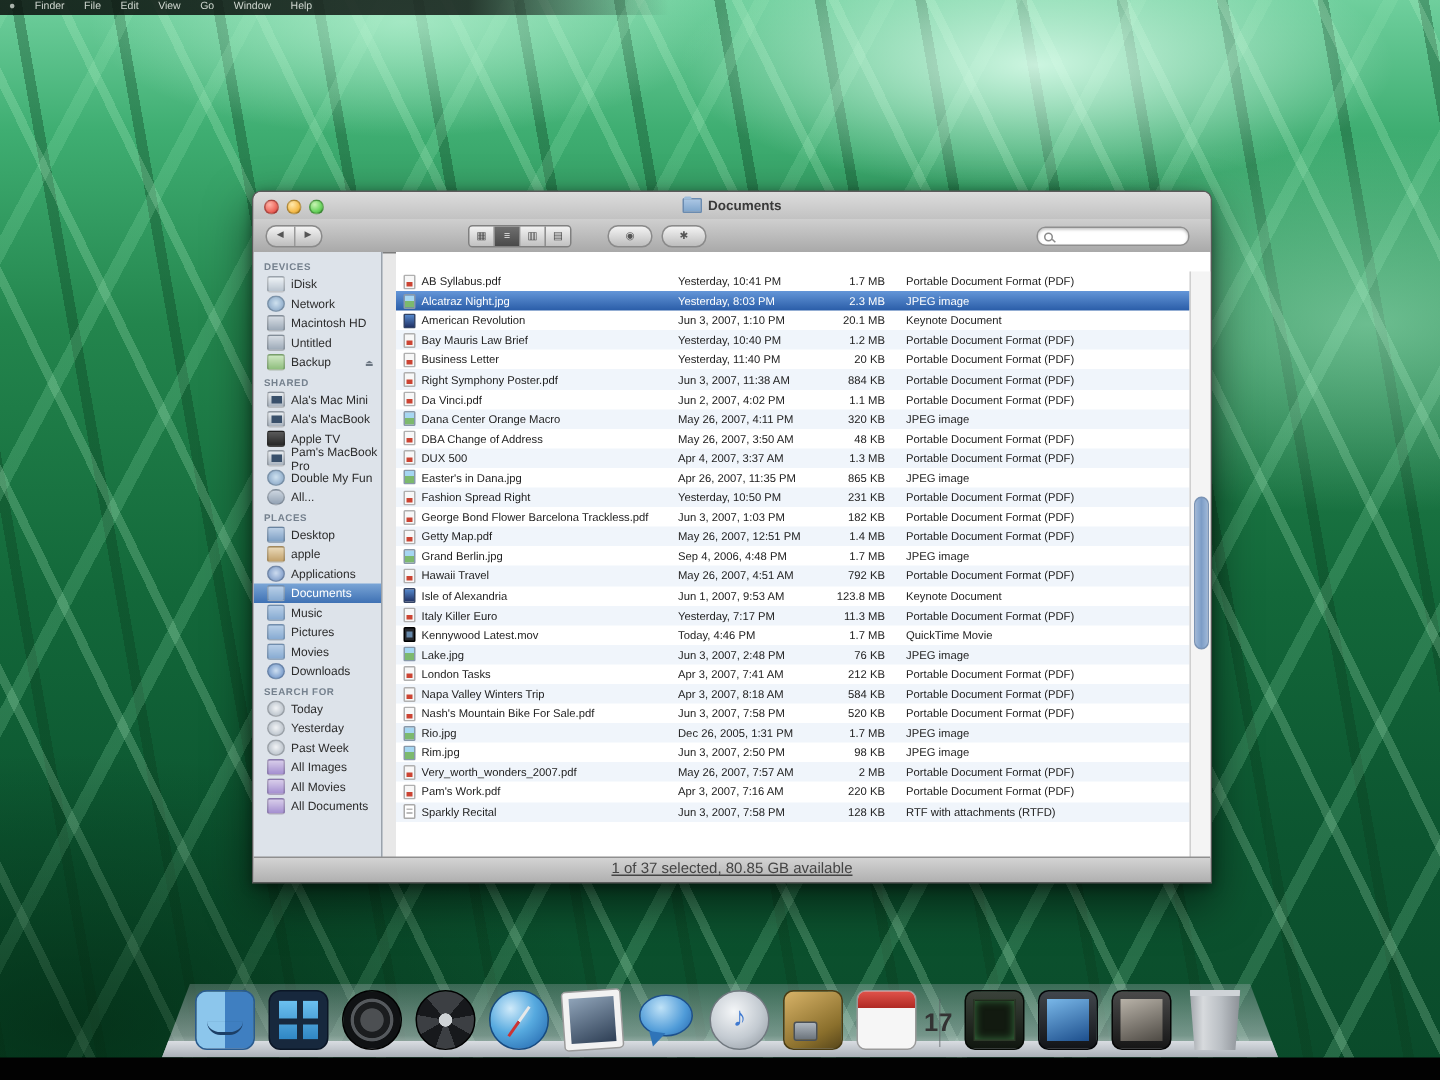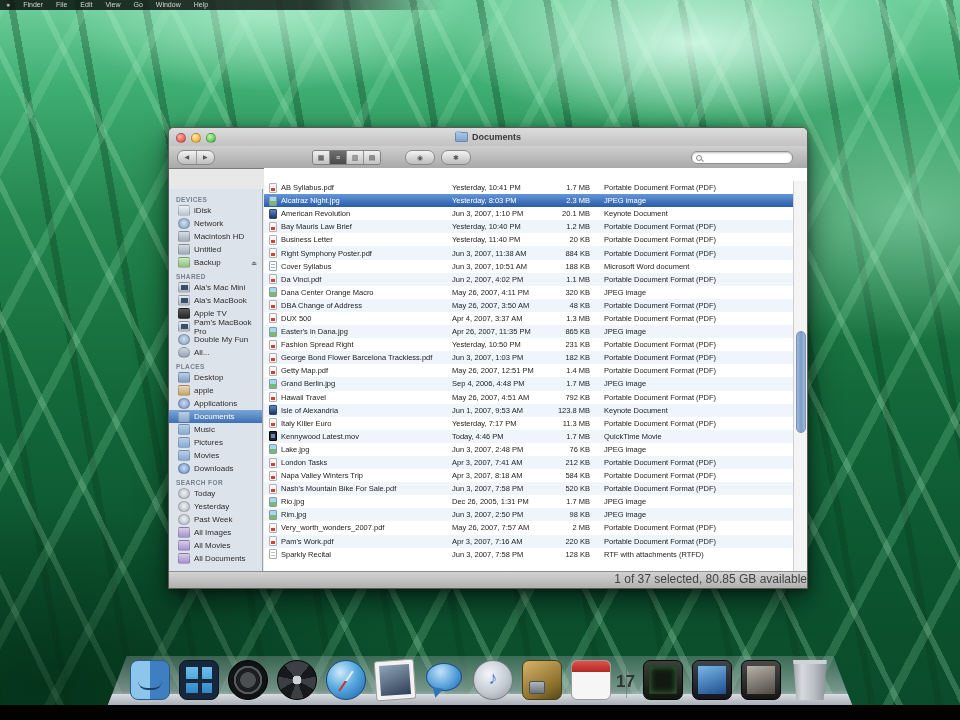--- a/index.html
+++ b/index.html
@@ -46,22 +46,22 @@
     font-size:7px;line-height:13px;text-align:center;color:#444;}
   .seg:last-child{border-right:none;}
   .seg.active{background:linear-gradient(#6f6f6f,#4a4a4a);color:#eee;}
   .pillbtn{position:absolute;top:4px;height:13px;border-radius:7px;background:linear-gradient(#f4f4f4,#bdbdbd);
     border:.5px solid #8a8a8a;font-size:7px;color:#555;text-align:center;line-height:13px;}
   .searchfield{position:absolute;right:14px;top:5px;width:100px;height:11px;border-radius:6px;background:#fff;
     border:.5px solid #8f8f8f;box-shadow:inset 0 1px 2px rgba(0,0,0,.25);}
   .searchfield::before{content:"";position:absolute;left:4px;top:2.5px;width:4px;height:4px;border:1px solid #8a8a8a;border-radius:50%;}
   .searchfield::after{content:"";position:absolute;left:9px;top:8px;width:3px;height:1px;background:#8a8a8a;transform:rotate(45deg);}
   
-  .sidebar{position:absolute;left:0;top:40px;bottom:16px;width:94px;background:#dde3ea;
-    border-right:1px solid #9aa2ab;overflow:hidden;font-size:8px;color:#2c2c2c;padding-top:3px;box-sizing:border-box;margin-top:21px;}
+  .sidebar{position:absolute;left:0;top:40px;bottom:16px;width:86px;background:#dde3ea;
+    border-right:1px solid #9aa2ab;overflow:hidden;font-size:8px;color:#2c2c2c;padding-top:3px;box-sizing:border-box;}
   .sbheader{font-size:6.5px;font-weight:bold;color:#75818e;letter-spacing:.4px;padding:4px 0 1px 7px;}
   .sbitem{display:flex;align-items:center;height:13px;padding-left:9px;position:relative;}
   .sbitem.selected{background:linear-gradient(#7aa5d6,#3e71b4);color:#fff;}
   .si{width:10px;height:9px;border-radius:2px;margin-right:4px;flex:none;border:.5px solid rgba(0,0,0,.18);}
   .si.idisk{background:linear-gradient(#eef2f6,#b9c4cf);}
   .si.network{background:radial-gradient(circle at 50% 45%,#cfe2f0,#7e9ec0);border-radius:50%;}
   .si.hd{background:linear-gradient(#d7dde4,#9daab8);}
   .si.backup{background:linear-gradient(#cfe8c2,#8fbe7e);}
   .si.computer{background:linear-gradient(#e8ecf0,#aab4bf);position:relative;}
   .si.computer::after{content:"";position:absolute;inset:1.5px 1.5px 2.5px 1.5px;background:#39506b;}
@@ -103,21 +103,21 @@
   .fi.keynote{background:linear-gradient(#5588cc,#223366);border:.5px solid #334466;}
   .fi.movie{background:#24262b;border:.5px solid #000;}
   .fi.movie::after{content:"";position:absolute;left:1px;right:1px;top:2px;bottom:2px;background:#6688aa;}
   .fi.rtfd{background:#fff;border:.5px solid #aaa;}
   .fi.rtfd::after{content:"";position:absolute;left:1px;right:1px;top:2px;bottom:2px;
     background:repeating-linear-gradient(#bbb 0 1px,transparent 1px 2.6px);}
   .vscroll{position:absolute;right:0;top:13px;bottom:0;width:13px;background:#f4f4f4;border-left:1px solid #cfcfcf;}
   .vthumb{position:absolute;left:1.5px;right:1.5px;top:150px;height:100px;border-radius:5px;
     background:linear-gradient(90deg,#9db7d8,#7d9dc6 50%,#9db7d8);border:.5px solid #7a93b4;}
   .statusbar{position:absolute;left:0;right:0;bottom:0;height:16px;background:linear-gradient(#d3d3d3,#b0b0b0);
-    border-top:1px solid #8f8f8f;text-align:right;font-size:12px;color:#444;line-height:15px;}
+    border-top:1px solid #8f8f8f;text-align:center;font-size:10px;color:#444;line-height:15px;text-decoration:underline;}
   
   .shelf{position:absolute;left:108px;top:656px;width:744px;height:49px;
     background:linear-gradient(rgba(170,178,185,.30), rgba(205,210,216,.55) 70%, rgba(235,238,242,.9));
     clip-path:polygon(2.5% 0,97.5% 0,100% 100%,0 100%);}
   .shelf::after{content:"";position:absolute;left:0;right:0;bottom:0;height:11px;
     background:linear-gradient(#d9dde2,#a9afb6);}
   .dock{position:absolute;left:116px;top:656px;width:730px;height:44px;display:flex;align-items:flex-end;gap:9px;padding-left:14px;}
   .dicon{width:40px;height:40px;flex:none;position:relative;}
   .dsep{width:14px;height:40px;flex:none;position:relative;}
   .dsep::after{content:"";position:absolute;left:6px;top:6px;bottom:2px;width:1px;background:rgba(90,95,100,.5);}
@@ -370,29 +370,20 @@
             <div class="cell c-name">
               <span class="fi pdf"></span>
               <span>Right Symphony Poster.pdf</span>
             </div>
             <div class="cell c-date">Jun 3, 2007, 11:38 AM</div>
             <div class="cell c-size">884 KB</div>
             <div class="cell c-kind">Portable Document Format (PDF)</div>
           </div>
           <div class="frow">
             <div class="cell c-name">
-              <span class="fi word"></span>
-              <span>Cover Syllabus</span>
-            </div>
-            <div class="cell c-date">Jun 3, 2007, 10:51 AM</div>
-            <div class="cell c-size">188 KB</div>
-            <div class="cell c-kind">Microsoft Word document</div>
-          </div>
-          <div class="frow">
-            <div class="cell c-name">
               <span class="fi pdf"></span>
               <span>Da Vinci.pdf</span>
             </div>
             <div class="cell c-date">Jun 2, 2007, 4:02 PM</div>
             <div class="cell c-size">1.1 MB</div>
             <div class="cell c-kind">Portable Document Format (PDF)</div>
           </div>
           <div class="frow">
             <div class="cell c-name">
               <span class="fi jpeg"></span>

